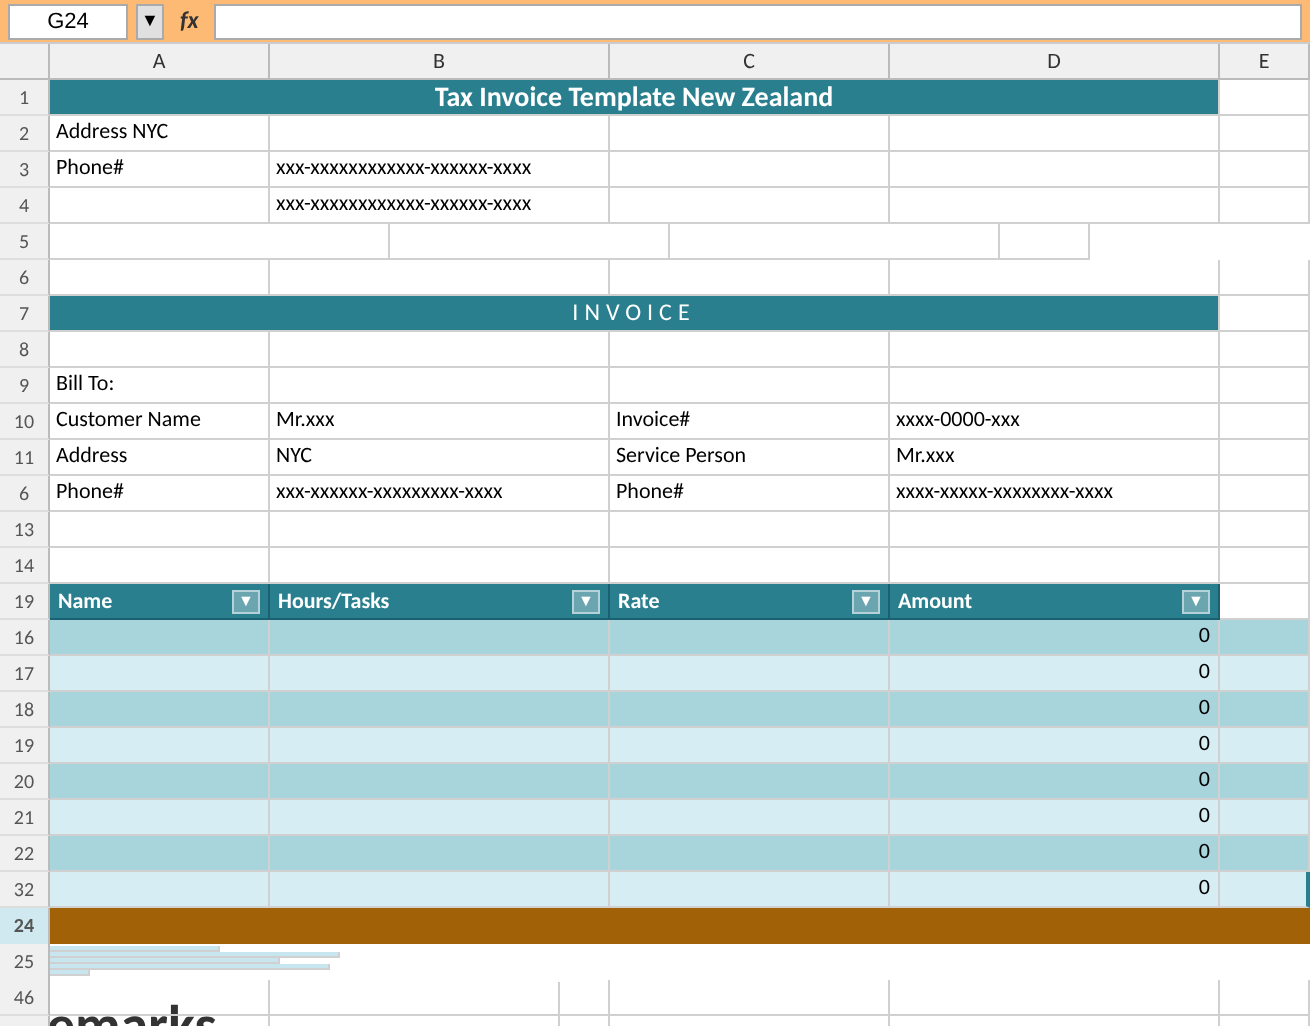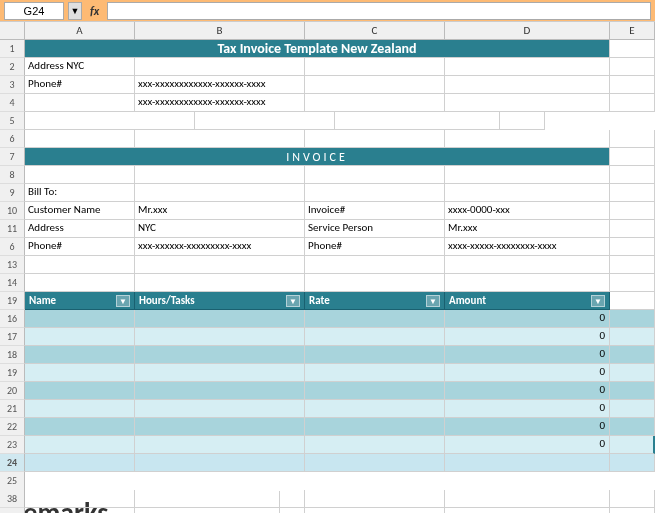--- a/index.html
+++ b/index.html
@@ -218,20 +218,21 @@
     }
 
     .empty-cell {
       border-right: 1px solid #d0d0d0;
       border-bottom: 1px solid #d0d0d0;
     }
 
     
     .row-24-bg {
       background: #a16207;
+      flex-direction: column;
     }
   </style>
 </head>
 <body>
 
 <div class="top-bar">
   <input class="cell-ref" value="G24" style="">
   <div class="dropdown-btn">▼</div>
   <span class="fx-label">fx</span>
   <input class="formula-input" value="" style="">
@@ -444,21 +445,21 @@
     </div>
     <div class="sheet-row">
       <div class="row-num">22</div>
       <div class="cell col-a" style="background:#a8d4dc;"></div>
       <div class="cell col-b" style="background:#a8d4dc;"></div>
       <div class="cell col-c" style="background:#a8d4dc;"></div>
       <div class="cell col-d cell-number" style="background:#a8d4dc;">0</div>
       <div class="cell col-e" style="background:#a8d4dc;"></div>
     </div>
     <div class="sheet-row">
-      <div class="row-num">23</div>
+      <div class="row-num">32</div>
       <div class="cell col-a" style="background:#d6eef3;"></div>
       <div class="cell col-b" style="background:#d6eef3;"></div>
       <div class="cell col-c" style="background:#d6eef3;"></div>
       <div class="cell col-d cell-number" style="background:#d6eef3;">0</div>
       <div class="cell col-e" style="background:#d6eef3; border-right:2px solid #2a7f8f;"></div>
     </div>
 
     <div class="sheet-row row-24-bg">
       <div class="row-num active">24</div>
       <div class="cell col-a" style="background:#c8e6f0;"></div>
@@ -475,21 +476,21 @@
       </div>
       <div class="cell col-c" style="background:#ffffff; height:40px;"></div>
       <div class="total-cell col-d" style="height:40px;">
         <span style="margin-right:30px;">Hours</span>
         <span>0</span>
       </div>
       <div class="cell col-e"></div>
     </div>
 
     <div class="sheet-row">
-      <div class="row-num">38</div>
+      <div class="row-num">46</div>
       <div class="cell col-a"></div>
       <div class="cell col-b"></div>
       <div class="cell col-c"></div>
       <div class="cell col-d"></div>
       <div class="cell col-e"></div>
     </div>
 
     <div class="sheet-row">
       <div class="row-num">27</div>
       <div class="cell col-a"></div>

